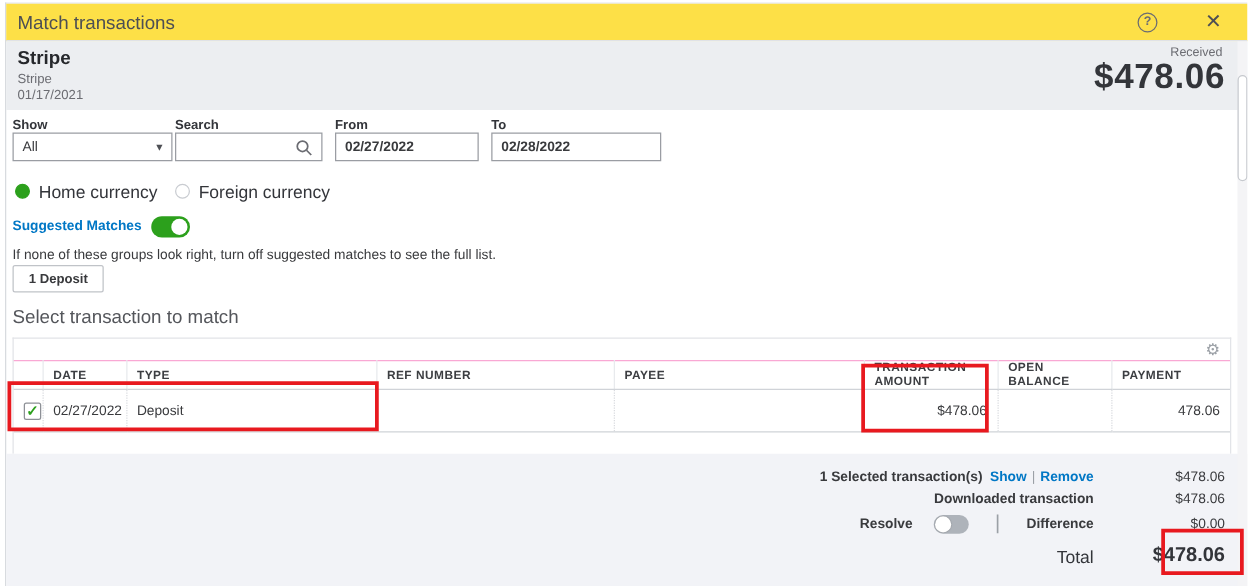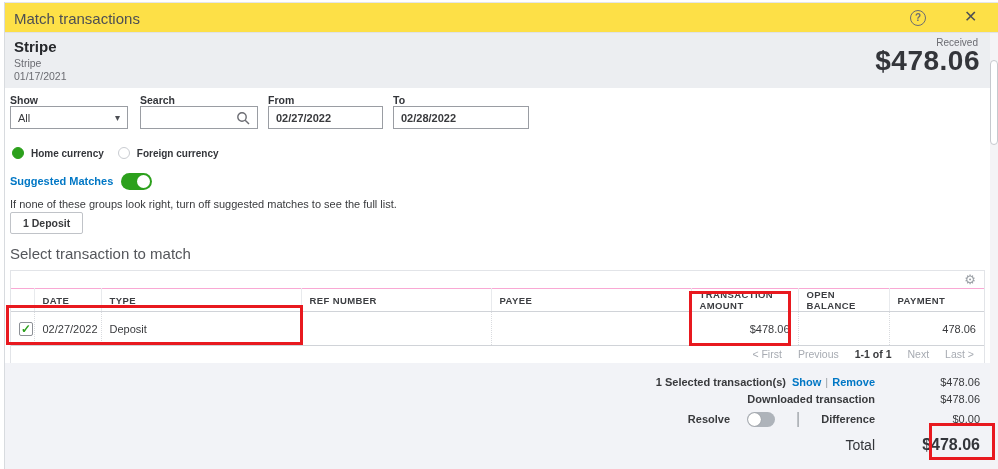--- a/index.html
+++ b/index.html
@@ -27,36 +27,36 @@
   .band-sub  { position:absolute; left:9px; top:24px; font-size:10.5px; color:#6b6c72; }
   .band-date { position:absolute; left:9px; top:37px; font-size:10.5px; color:#6b6c72; }
   .band-received-label { position:absolute; right:20px; top:4px; font-size:10px; color:#6b6c72; }
   .band-received-amount { position:absolute; right:18px; top:12px; font-size:28px; font-weight:600; color:#33353a; letter-spacing:.5px; }
 
   
   .filters { left:0; top:92px; right:0; height:44px; }
   .f-label { position:absolute; top:2px; font-size:10.5px; font-weight:bold; color:#33353a; }
   .f-box { position:absolute; top:14px; height:23px; background:#fff; border:1px solid #9a9da3; font-size:11px;
            color:#393a3d; display:flex; align-items:center; padding:0 7px; }
-  .f-select { left:10px; width:118px; justify-content:space-between; cursor:pointer; }
+  .f-select { left:10px; width:128px; justify-content:space-between; cursor:pointer; }
   .f-caret { font-size:10px; color:#4d4f54; }
   .f-search { left:140px; width:118px; justify-content:flex-end; }
   .f-search input { position:absolute; left:1px; top:1px; width:92px; height:19px; border:0; outline:none; font-size:11px; padding:0 6px;
                     font-family:"Liberation Sans", sans-serif; }
   .f-from { left:268px; width:115px; font-weight:600; }
   .f-to   { left:393px; width:136px; font-weight:600; }
   .f-date-input { border:0; outline:none; width:100px; font-size:11px; font-weight:600; color:#393a3d;
                   font-family:"Liberation Sans", sans-serif; }
 
   
   .currency { left:12px; top:146px; height:14px; display:flex; align-items:center; }
   .radio { width:12px; height:12px; border-radius:50%; cursor:pointer; }
   .radio-on { background:#2ca01c; border:1px solid #2ca01c; }
   .radio-off { background:#fff; border:1px solid #c9ccd1; }
-  .radio-label { font-size:10px; font-weight:bold; color:#33353a; margin:0 14px 0 7px; }
+  .radio-label { font-size:14px; font-weight:normal; color:#33353a; margin:0 14px 0 7px; }
 
   
   .suggested { left:10px; top:172px; height:18px; display:flex; align-items:center; }
   .sm-label { font-size:11px; font-weight:600; color:#0077c5; margin-right:8px; cursor:pointer; }
   .toggle { position:relative; border-radius:9px; cursor:pointer; }
   .toggle-on { width:31px; height:17px; background:#2ca01c; }
   .toggle-on .knob { position:absolute; right:2px; top:2px; width:13px; height:13px; border-radius:50%; background:#fff; }
   .toggle-off { width:28px; height:15px; background:#aeb3ba; }
   .toggle-off .knob { position:absolute; left:1px; top:1px; width:13px; height:13px; border-radius:50%; background:#fff; box-shadow:0 0 1px rgba(0,0,0,.4); }
 
@@ -210,27 +210,20 @@
         <td>Deposit</td>
         <td></td>
         <td></td>
         <td class="num">$478.06</td>
         <td class="num"></td>
         <td class="num">478.06</td>
       </tr>
     </tbody>
   </table>
 
-  <div class="pagination">
-    <span class="pg">&lt; First</span>
-    <span class="pg">Previous</span>
-    <span class="pg-range">1-1 of 1</span>
-    <span class="pg">Next</span>
-    <span class="pg">Last &gt;</span>
-  </div>
 </div>
 
 <div class="abs bottom">
   <div class="summary">
     <div class="s-row">
       <span class="s-label">1 Selected transaction(s)</span>
       <span class="s-links">
         <span>Show</span><span class="s-sep">|</span><span>Remove</span>
       </span>
       <span class="s-amount">$478.06</span>

